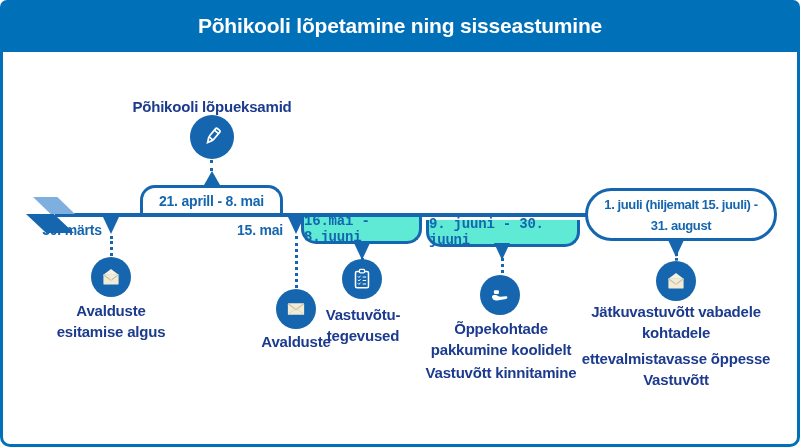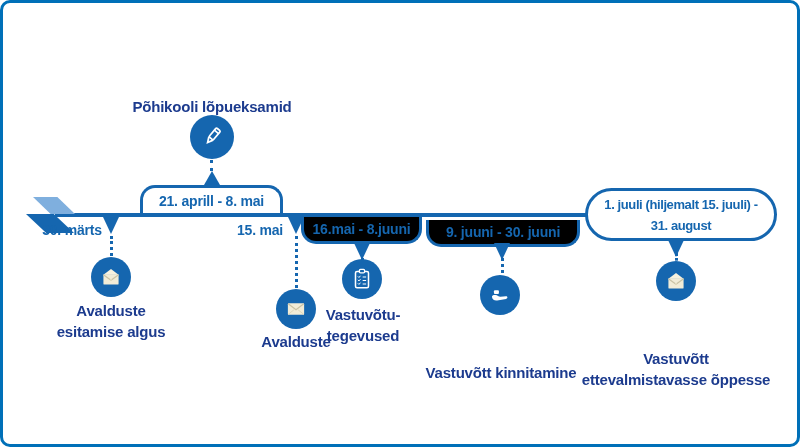--- a/index.html
+++ b/index.html
@@ -35,36 +35,39 @@
   .tri-up{position:absolute;width:0;height:0;z-index:3;
     border-left:8px solid transparent;border-right:8px solid transparent;
     border-bottom:14px solid #1566af;}
   .dots{position:absolute;width:0;border-left:3px dotted #1566af;z-index:2;}
   .circle{position:absolute;width:40px;height:40px;border-radius:50%;
     background:#1566af;display:flex;align-items:center;justify-content:center;z-index:4;}
   .circle.big{width:44px;height:44px;}
   .bracket-top{position:absolute;box-sizing:border-box;background:#fff;
     border:3px solid #1566af;border-bottom:none;border-radius:15px 15px 0 0;
     z-index:2;display:flex;align-items:center;justify-content:center;}
-  .bracket-bottom{position:absolute;box-sizing:border-box;background:#000000;
+  .bracket-bottom{position:absolute;box-sizing:border-box;background:#5eead4;
     border:3px solid #1566af;border-top:none;border-radius:0 0 15px 15px;
-    z-index:2;display:flex;align-items:center;justify-content:center;}
+    z-index:2;display:flex;align-items:center;justify-content:center;font-family:Liberation Mono, monospace;}
   .bracket-top .date,.bracket-bottom .date,.capsule .date{position:static;}
   .capsule{position:absolute;box-sizing:border-box;background:#fff;
     border:3px solid #1566af;border-radius:27px;z-index:2;
     display:flex;flex-direction:column;align-items:center;justify-content:center;
     text-align:center;line-height:21px;}
   .capsule .date{font-size:13px;letter-spacing:-0.4px;}
 </style>
 </head>
 <body>
 
 <div class="canvas">
   <div class="frame"></div>
 
+  <div class="header">
+    <div class="title">Põhikooli lõpetamine ning sisseastumine</div>
+  </div>
 
   <div class="tl-line"></div>
   <div class="chev chev-light"></div>
   <div class="chev chev-dark"></div>
 
   <div class="date" style="left:38px;top:222px;width:68px;text-align:center;">30. märts</div>
   <div class="tri-down" style="left:103px;top:217px;"></div>
   <div class="dots" style="left:110px;top:236px;height:20px;"></div>
   <div class="circle" style="left:91px;top:257px;">
     <svg width="26" height="26" viewBox="0 0 24 24">
@@ -131,37 +134,43 @@
     <span class="date">9. juuni - 30. juuni</span>
   </div>
   <div class="tri-down" style="left:494px;top:243px;"></div>
   <div class="dots" style="left:501px;top:258px;height:15px;"></div>
   <div class="circle" style="left:480px;top:275px;">
     <svg width="26" height="26" viewBox="0 0 24 24">
       <rect x="6.4" y="7.6" width="4.6" height="3.4" rx="0.9" fill="#fff"></rect>
       <path d="M4.6 13.6 C4.6 16 6.8 17.5 9.4 17.1 L17.6 15.6 C19.4 15.2 19.2 13.1 17.4 13.2 L12.4 13.5 C10.6 13.5 9.7 12.2 7.9 12 C6 11.8 4.6 12.4 4.6 13.6 Z" fill="#fff"></path>
     </svg>
   </div>
+  <div class="desc" style="left:418px;top:318px;width:166px;">
+    <div>Õppekohtade</div>
+    <div>pakkumine koolidelt</div>
+  </div>
   <div class="desc" style="left:418px;top:362px;width:166px;">
     <div>Vastuvõtt kinnitamine</div>
   </div>
 
   <div class="capsule" style="left:585px;top:188px;width:192px;height:53px;">
     <span class="date">1. juuli (hiljemalt 15. juuli) -</span>
     <span class="date">31. august</span>
   </div>
   <div class="tri-down" style="left:668px;top:240px;"></div>
   <div class="dots" style="left:675px;top:253px;height:8px;"></div>
   <div class="circle" style="left:656px;top:261px;">
     <svg width="26" height="26" viewBox="0 0 24 24">
       <path d="M5 10 L12 4.5 L19 10 Z" fill="#f7f2df"></path>
       <rect x="5" y="9.5" width="14" height="9.5" rx="0.8" fill="#f1ecd7"></rect>
       <path d="M5 10 L12 15 L19 10" fill="none" stroke="#c9c2a4" stroke-width="1.1"></path>
       <circle cx="12" cy="14.6" r="1" fill="#e2dcc0"></circle>
     </svg>
   </div>
   <div class="desc" style="left:566px;top:301px;width:220px;">
+    <div>Jätkuvastuvõtt vabadele</div>
+    <div>kohtadele</div>
   </div>
   <div class="desc" style="left:566px;top:348px;width:220px;">
+    <div>ettevalmistavasse õppesse</div>
     <div>Vastuvõtt</div>
-    <div>ettevalmistavasse õppesse</div>
   </div>
 </div>
 
 </body></html>

